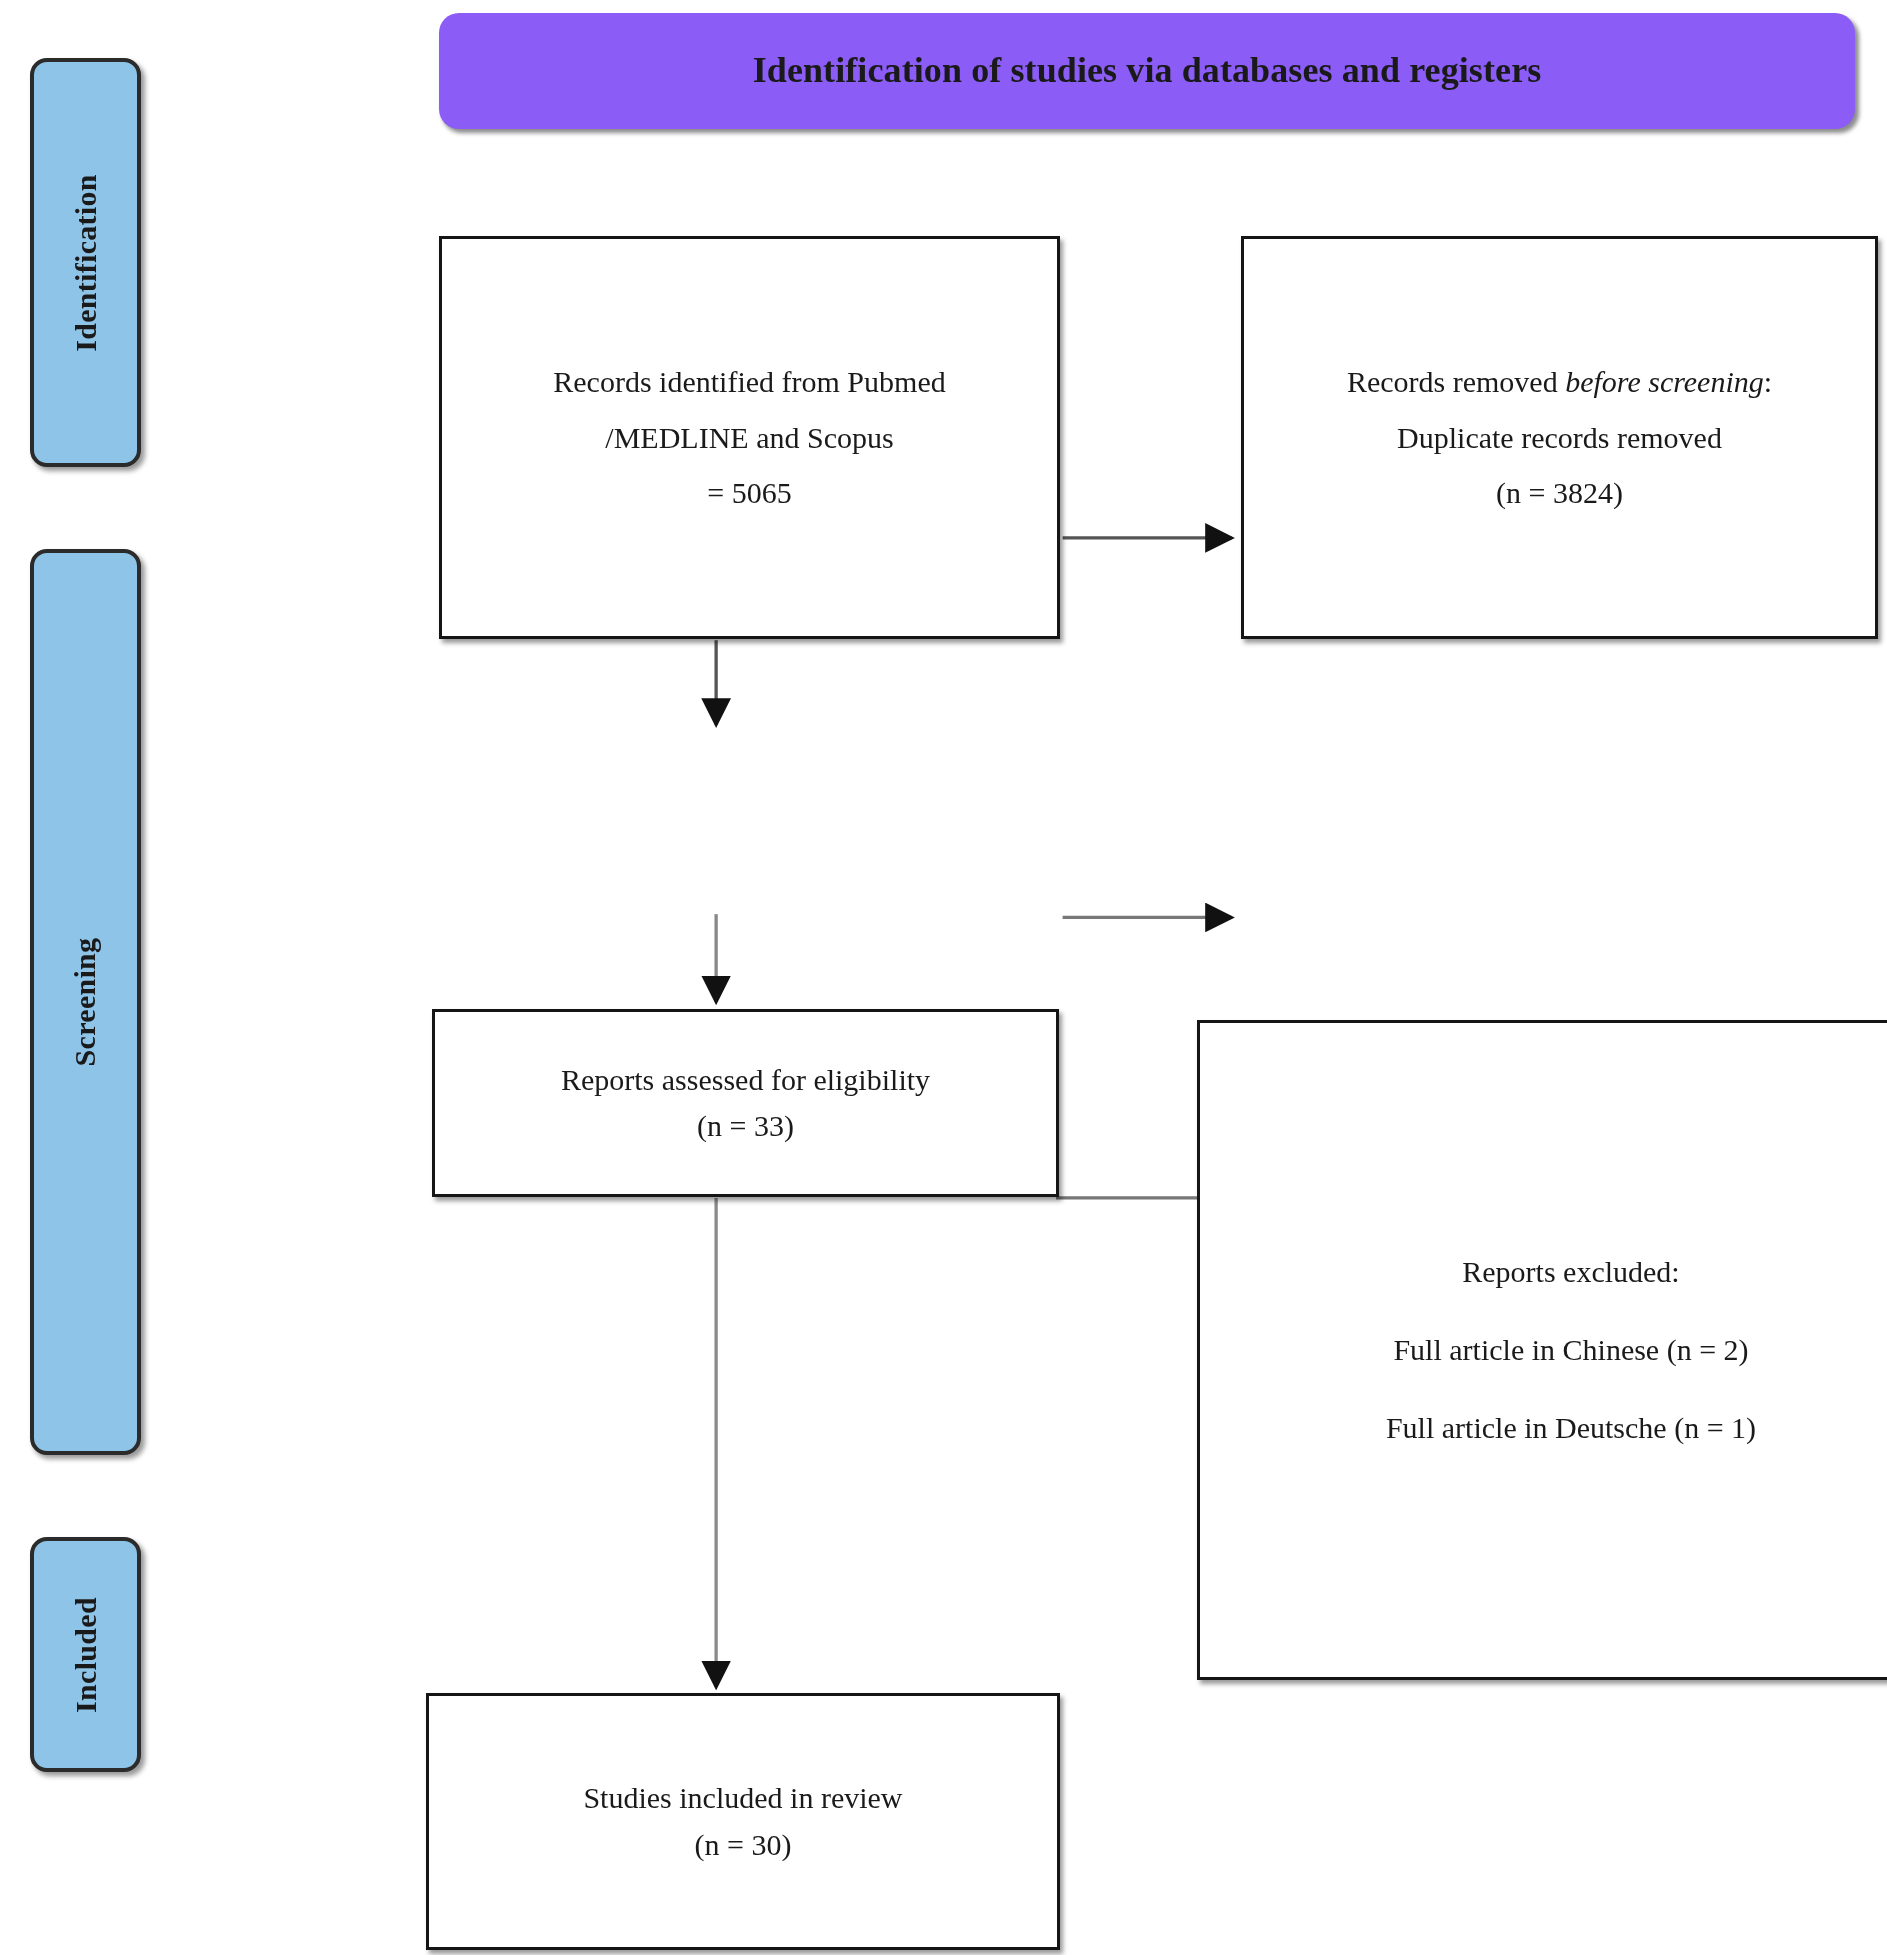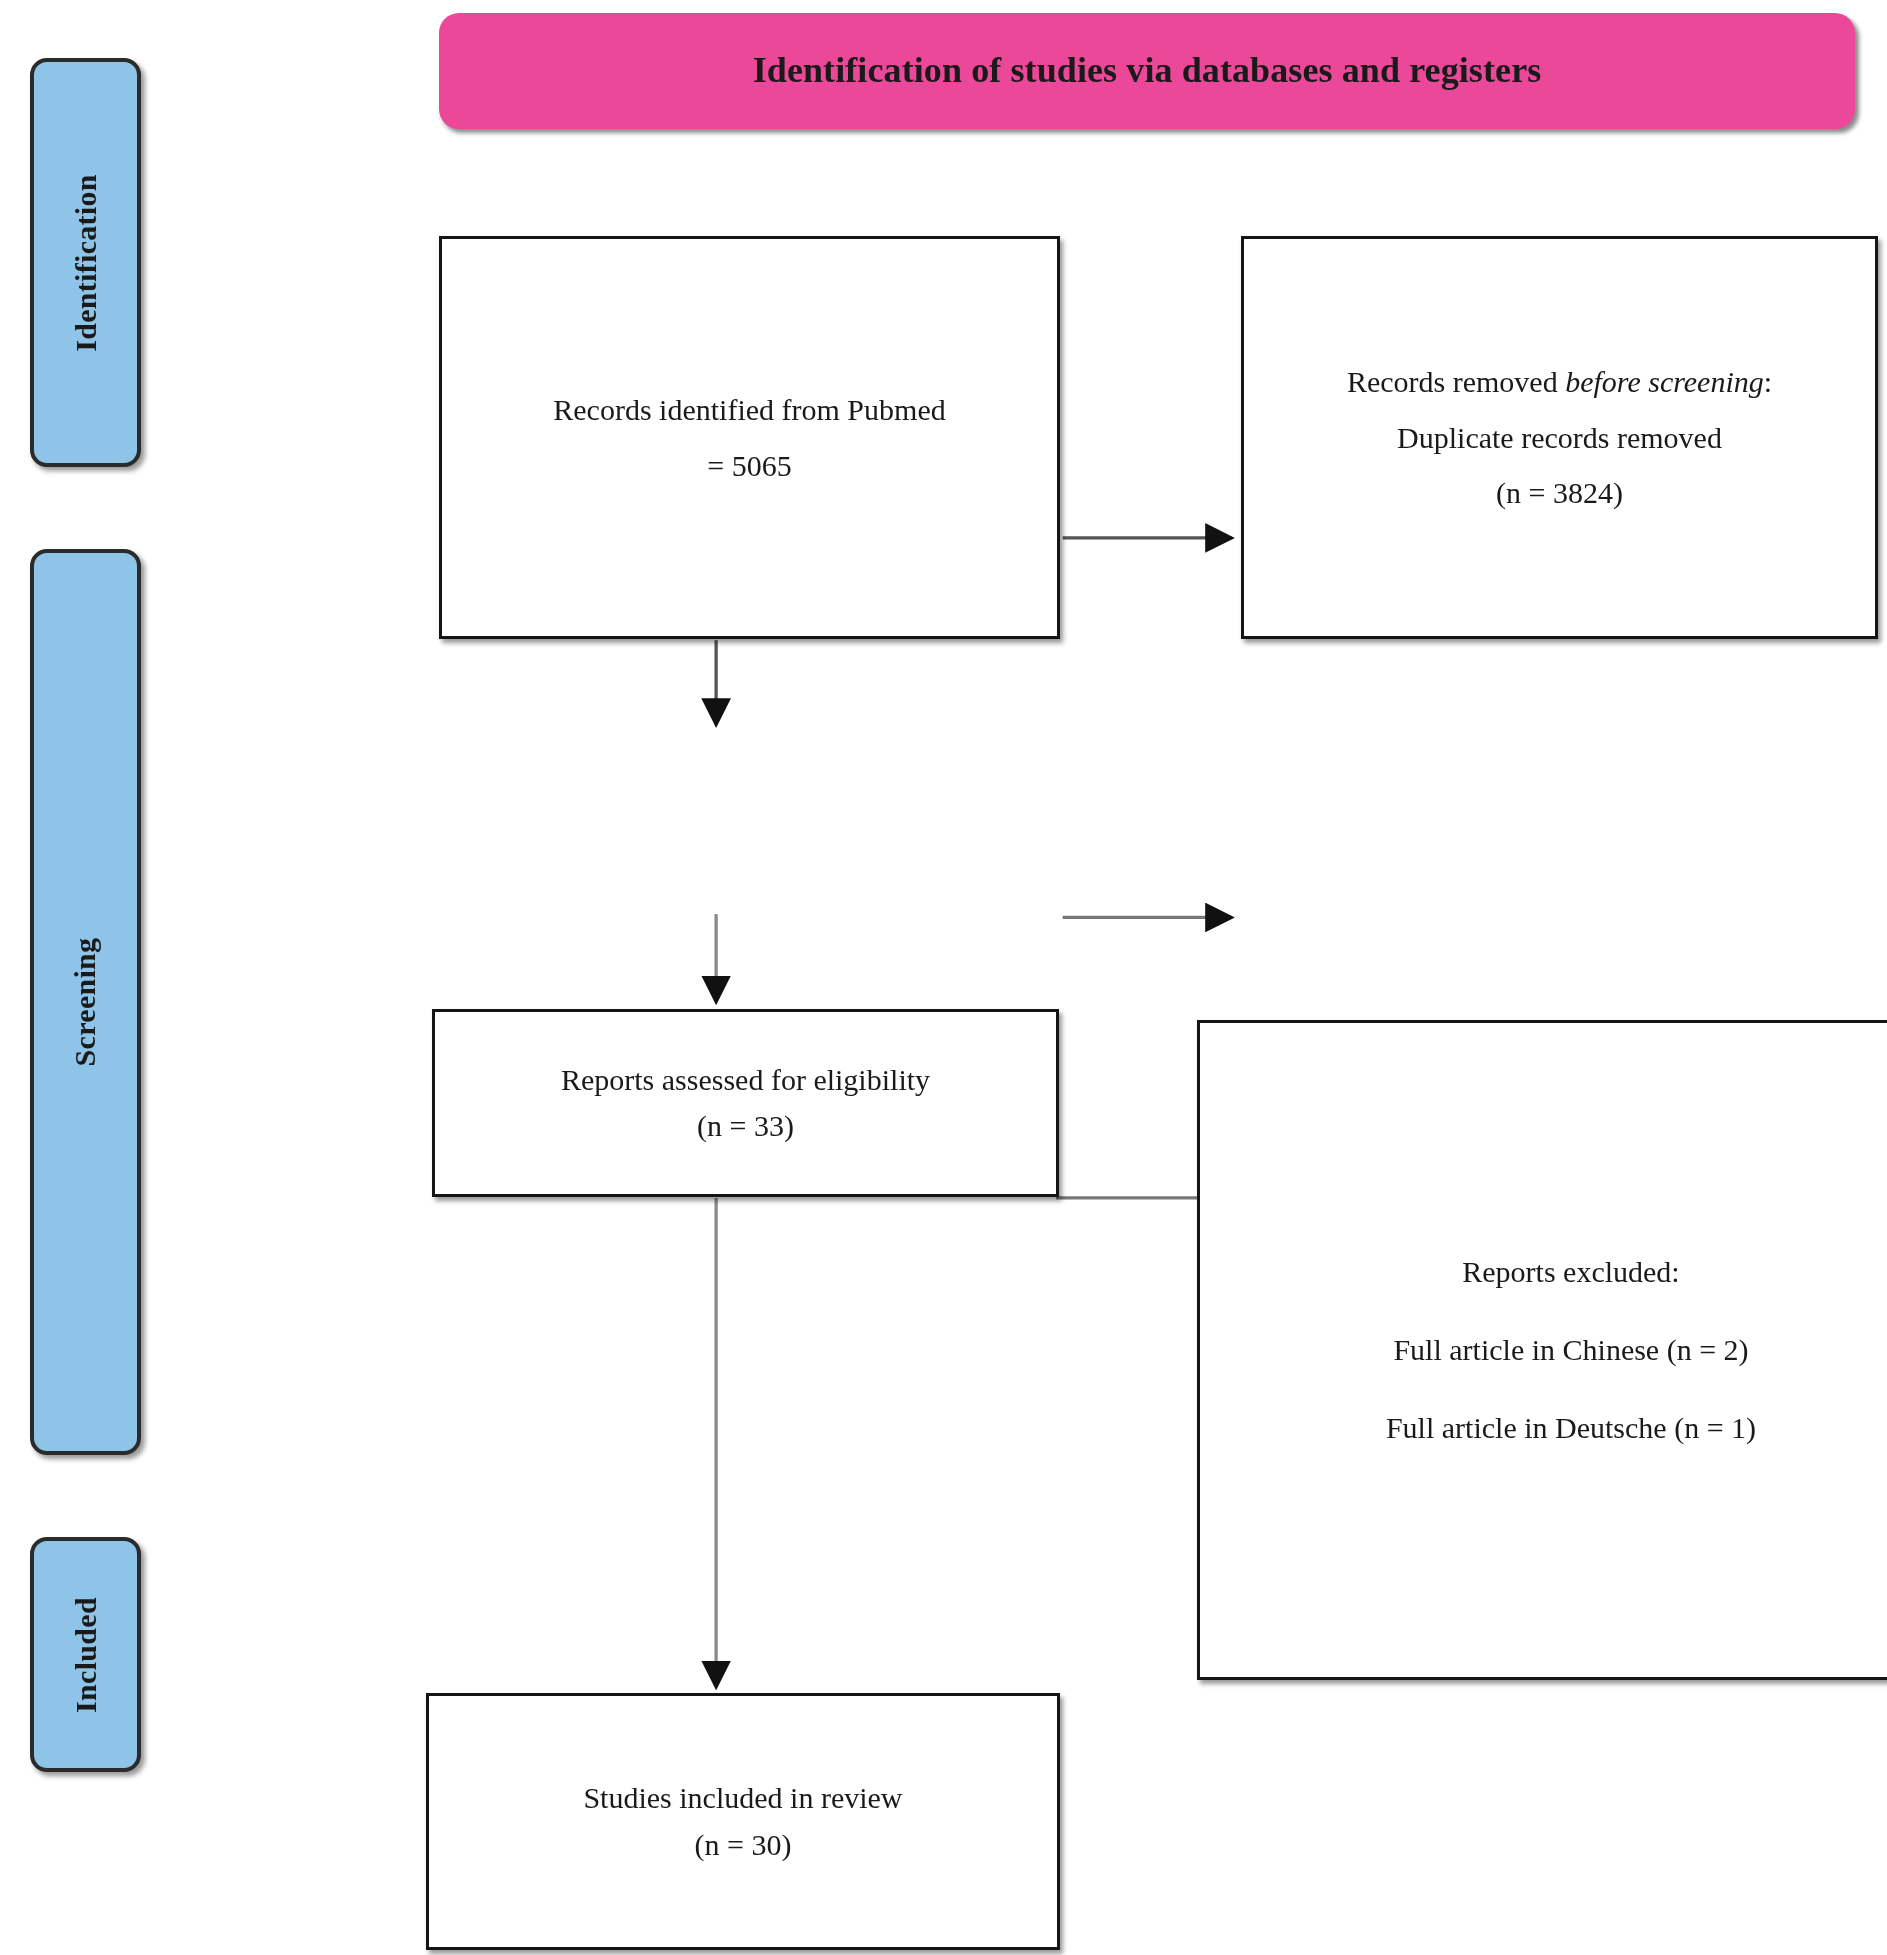--- a/index.html
+++ b/index.html
@@ -19,21 +19,21 @@
     overflow: hidden;
   }
 
   
   .header-banner {
     position: absolute;
     left: 439px;
     top: 13.2px;
     width: 1416px;
     height: 116px;
-    background: #ec4899;
+    background: #8b5cf6;
     border-radius: 20px;
     box-shadow: 3.3px 4px 4.6px rgba(0,0,0,0.45);
     display: flex;
     align-items: center;
     justify-content: center;
     box-sizing: border-box;
   }
   .header-banner .banner-text {
     font-size: 36px;
     font-weight: bold;
@@ -147,20 +147,21 @@
 
     <line x1="1085" y1="1385" x2="1085" y2="1518" stroke="#888888" stroke-width="5" marker-end="url(#arrowhead)"></line>
 
     <line x1="1600" y1="1815" x2="1868" y2="1815" stroke="#777777" stroke-width="5" marker-end="url(#arrowhead)"></line>
 
     <line x1="1085" y1="1815" x2="1085" y2="2556" stroke="#8a8a8a" stroke-width="5" marker-end="url(#arrowhead)"></line>
   </svg>
 
   <div class="flow-box" id="box-identified">
     <div class="line">Records identified from Pubmed</div>
+    <div class="line">/MEDLINE and Scopus</div>
     <div class="line">= 5065</div>
   </div>
 
   <div class="flow-box" id="box-removed">
     <div class="line"><span>Records removed </span><em>before screening</em><span>:</span></div>
     <div class="line">Duplicate records removed</div>
     <div class="line">(n = 3824)</div>
   </div>
 
 

